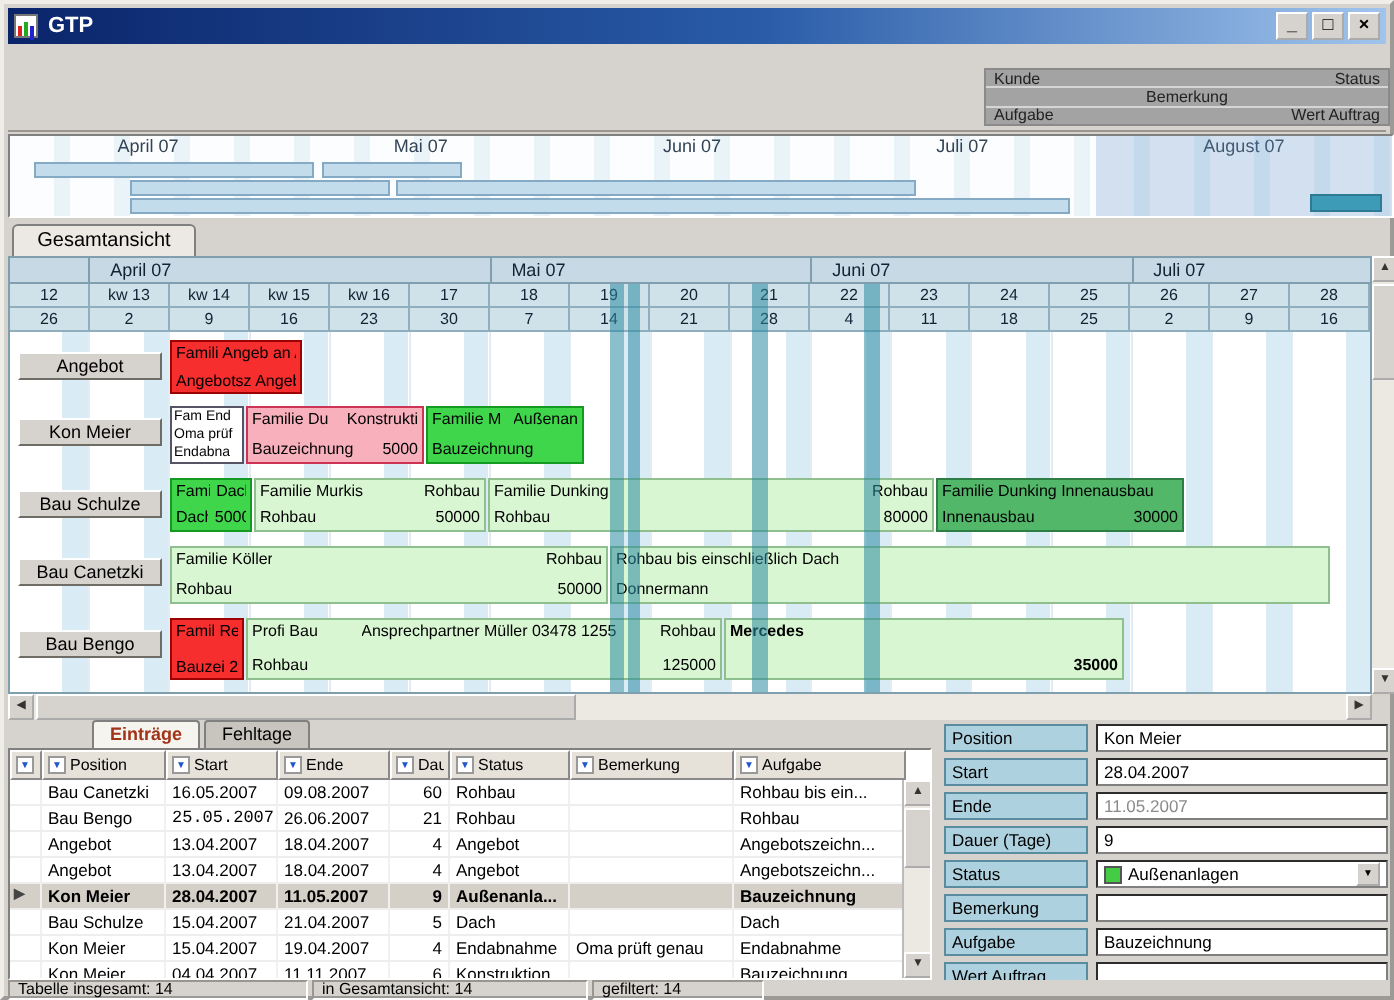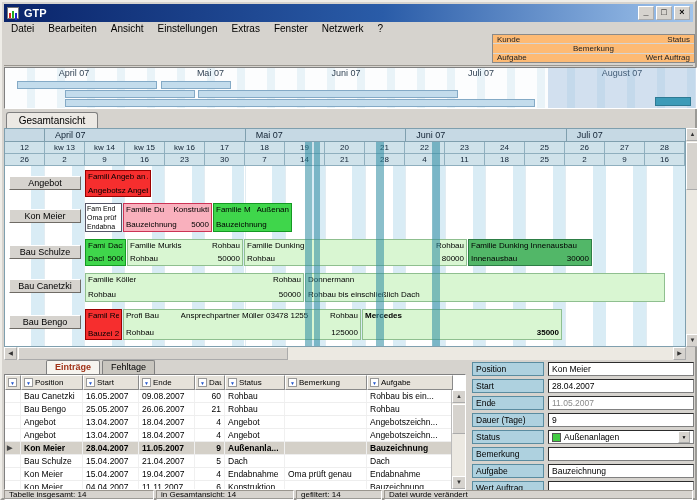--- a/index.html
+++ b/index.html
@@ -33,21 +33,21 @@
 .palette{position:absolute;left:88px;top:35px;width:82px;height:15px;display:flex;flex-wrap:wrap;gap:1px;}
 .pal{width:9px;height:7px;border:1px solid #666;}
 .quick-colors{position:absolute;left:7px;top:51px;display:flex;gap:3px;}
 .qcol{width:12px;height:11px;border:1px outset #fff;}
 .combo{position:absolute;height:17px;background:#fff;border:1px inset #808080;display:flex;align-items:center;font-size:9px;padding-left:3px;}
 .combo .cval{flex:1;overflow:hidden;white-space:nowrap;}
 .combo .carr{width:12px;height:100%;background:#d6d3ce;border-left:1px solid #999;font-size:6px;line-height:15px;text-align:center;color:#222;flex:0 0 auto;}
 .spin{width:9px;height:100%;display:flex;flex-direction:column;flex:0 0 auto;}
 .spin span{flex:1;background:#d6d3ce;border:1px outset #fff;font-size:5px;line-height:6px;text-align:center;}
 .tt{color:#777;font-size:8px;margin-right:3px;font-weight:bold;}
-.legend{position:absolute;left:490px;top:32px;width:203px;height:29px;background:#fdba74;border:1px solid #8a8a8a;display:flex;flex-direction:column;font-size:8px;color:#222;}
+.legend{position:absolute;left:490px;top:32px;width:203px;height:29px;background:#a3a3a3;border:1px solid #8a8a8a;display:flex;flex-direction:column;font-size:8px;color:#222;}
 .legend-row{flex:1;display:flex;align-items:center;padding:0 4px;border-bottom:1px solid #d5d5d5;overflow:hidden;}
 .legend-row:last-child{border-bottom:none;}
 .legend-row .right{margin-left:auto;}
 .legend-row.center{justify-content:center;}
 
 .overview{position:absolute;left:2px;top:65px;width:693px;height:42px;background:#fcfdfe;border:1px solid;border-color:#808080 #fff #fff #808080;overflow:hidden;background-image:repeating-linear-gradient(to right,transparent 0,transparent 22px,#e9f3f8 22px,#e9f3f8 30px);}
 .ov-months{display:flex;justify-content:space-around;font-size:9px;color:#345;height:11px;line-height:11px;}
 .ov-bar{position:absolute;height:8px;background:#c3dcec;border:1px solid #84aac6;}
 .ov-teal{position:absolute;height:9px;background:#2f9db2;border:1px solid #1a6f80;}
 .ov-shade{position:absolute;background:rgba(100,150,200,0.28);}
@@ -119,30 +119,20 @@
   <div class="titlebar">
     <span class="title-icon"></span>
     <span class="title-text">GTP</span>
     <span class="win-btns">
       <span class="win-btn">_</span>
       <span class="win-btn">□</span>
       <span class="win-btn">×</span>
     </span>
   </div>
 
-  <div class="menubar" id="menu">
-      <div class="menu-item">Datei</div>
-      <div class="menu-item">Bearbeiten</div>
-      <div class="menu-item">Ansicht</div>
-      <div class="menu-item">Einstellungen</div>
-      <div class="menu-item">Extras</div>
-      <div class="menu-item">Fenster</div>
-      <div class="menu-item">Netzwerk</div>
-      <div class="menu-item">?</div>
-    </div>
 
   <div class="toolbar">
     <span class="tb-btn" style="left:6px;top:35px;">
         <span class="ic-folder"></span>
       </span>
     <span class="tb-btn" style="left:28px;top:35px;">
         <span class="ic-save"></span>
       </span>
     <span class="tb-btn" style="left:50px;top:35px;">
         <span class="ic-print"></span>
@@ -374,24 +364,24 @@
             <span class="seg seg-tl">Familie Köller</span>
             <span class="seg seg-tr">Rohbau</span>
           </div>
           <div class="bar-row">
             <span class="seg seg-bl">Rohbau</span>
             <span class="seg seg-br">50000</span>
           </div>
         </div>
         <div class="bar pale" style="left: 300px; width: 360px; top: 107px; height: 29px;">
           <div class="bar-row">
+            <span class="seg seg-bl">Rohbau bis einschließlich Dach</span>
+          </div>
+          <div class="bar-row">
             <span class="seg seg-tl">Donnermann</span>
-          </div>
-          <div class="bar-row">
-            <span class="seg seg-bl">Rohbau bis einschließlich Dach</span>
           </div>
         </div>
         <div class="row-label" style="top: 113px;">Bau Canetzki</div>
         <div class="bar red" style="left: 80px; width: 37px; top: 143px; height: 31px;">
           <div class="bar-line">Famil Rest</div>
           <div class="bar-line">Bauzei 2500</div>
         </div>
         <div class="bar pale" style="left: 118px; width: 238px; top: 143px; height: 31px;">
           <div class="bar-row">
             <span class="seg seg-tl">Profi Bau</span>
@@ -476,21 +466,21 @@
           <div class="td" style="width: 56px;">16.05.2007</div>
           <div class="td" style="width: 56px;">09.08.2007</div>
           <div class="td num" style="width: 30px;">60</div>
           <div class="td" style="width: 60px;">Rohbau</div>
           <div class="td" style="width: 82px;"></div>
           <div class="td" style="width: 86px;">Rohbau bis ein...</div>
         </div>
         <div class="trow">
           <div class="td td-icon"></div>
           <div class="td" style="width: 62px;">Bau Bengo</div>
-          <div class="td" style="width: 56px;">25.05.2007</div>
+          <div class="td" style="width: 56px; font-family: Liberation Mono, monospace;">25.05.2007</div>
           <div class="td" style="width: 56px;">26.06.2007</div>
           <div class="td num" style="width: 30px;">21</div>
           <div class="td" style="width: 60px;">Rohbau</div>
           <div class="td" style="width: 82px;"></div>
           <div class="td" style="width: 86px;">Rohbau</div>
         </div>
         <div class="trow">
           <div class="td td-icon"></div>
           <div class="td" style="width: 62px;">Angebot</div>
           <div class="td" style="width: 56px;">13.04.2007</div>
@@ -608,16 +598,15 @@
         <div class="ffield">
           <span class="fval"></span>
         </div>
       </div>
     </div>
 
   <div class="statusbar">
     <span class="sb-panel" style="width:150px;">Tabelle insgesamt: 14</span>
     <span class="sb-panel" style="width:138px;">in Gesamtansicht: 14</span>
     <span class="sb-panel" style="width:86px;">gefiltert: 14</span>
-    <span class="sb-panel grow">Datei wurde verändert</span>
   </div>
 
 </div>
 
 </body></html>

